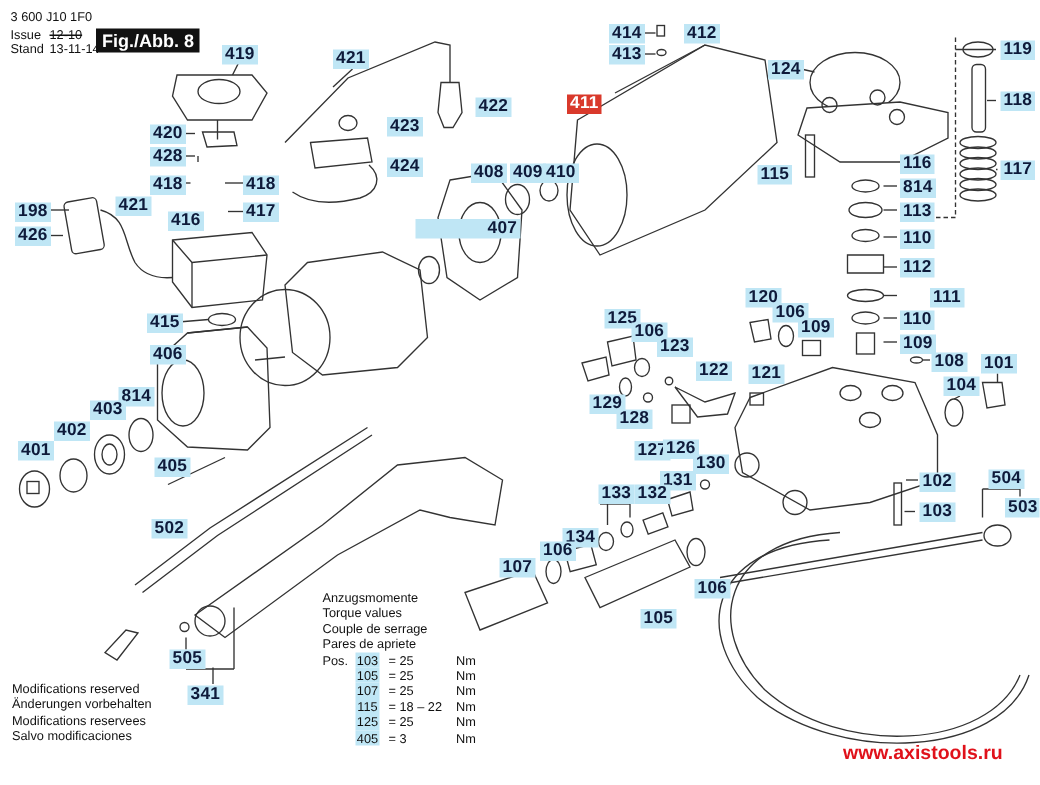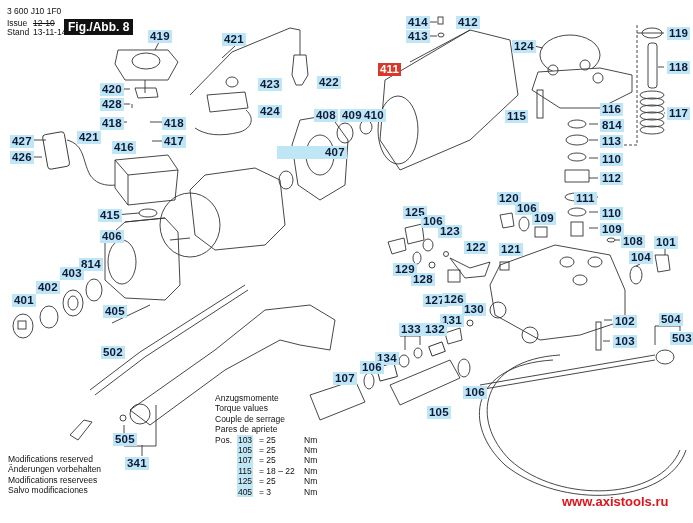--- a/index.html
+++ b/index.html
@@ -244,42 +244,42 @@
     <div class="lbl" style="left: 222px; top: 33px;">421</div>
     <div class="lbl" style="left: 406px; top: 16px;">414</div>
     <div class="lbl" style="left: 456px; top: 16px;">412</div>
     <div class="lbl" style="left: 406px; top: 30px;">413</div>
     <div class="lbl red" style="left: 378px; top: 63px;">411</div>
     <div class="lbl" style="left: 512px; top: 40px;">124</div>
     <div class="lbl" style="left: 667px; top: 27px;">119</div>
     <div class="lbl" style="left: 667px; top: 61px;">118</div>
     <div class="lbl" style="left: 667px; top: 107px;">117</div>
     <div class="lbl" style="left: 258px; top: 78px;">423</div>
-    <div class="lbl" style="left: 317px; top: 76px;">422</div>
+    <div class="lbl" style="left: 317px; top: 65px;">422</div>
     <div class="lbl" style="left: 258px; top: 105px;">424</div>
     <div class="lbl" style="left: 100px; top: 83px;">420</div>
     <div class="lbl" style="left: 100px; top: 98px;">428</div>
     <div class="lbl" style="left: 100px; top: 117px;">418</div>
     <div class="lbl" style="left: 162px; top: 117px;">418</div>
     <div class="lbl" style="left: 162px; top: 135px;">417</div>
-    <div class="lbl" style="left: 10px; top: 135px;">427</div>
+    <div class="lbl" style="left: 10px; top: 135px;">198</div>
     <div class="lbl" style="left: 77px; top: 131px;">421</div>
     <div class="lbl" style="left: 112px; top: 141px;">416</div>
     <div class="lbl" style="left: 10px; top: 151px;">426</div>
     <div class="lbl" style="left: 314px; top: 109px;">408</div>
     <div class="lbl" style="left: 340px; top: 109px;">409</div>
     <div class="lbl" style="left: 362px; top: 109px;">410</div>
     <div class="lbl" style="left: 277px; top: 146px; padding-left: 48px;">407</div>
     <div class="lbl" style="left: 505px; top: 110px;">115</div>
     <div class="lbl" style="left: 600px; top: 103px;">116</div>
     <div class="lbl" style="left: 600px; top: 119px;">814</div>
     <div class="lbl" style="left: 600px; top: 135px;">113</div>
     <div class="lbl" style="left: 600px; top: 153px;">110</div>
     <div class="lbl" style="left: 600px; top: 172px;">112</div>
-    <div class="lbl" style="left: 574px; top: 192px;">111</div>
+    <div class="lbl" style="left: 620px; top: 192px;">111</div>
     <div class="lbl" style="left: 600px; top: 207px;">110</div>
     <div class="lbl" style="left: 600px; top: 223px;">109</div>
     <div class="lbl" style="left: 621px; top: 235px;">108</div>
     <div class="lbl" style="left: 654px; top: 236px;">101</div>
     <div class="lbl" style="left: 629px; top: 251px;">104</div>
     <div class="lbl" style="left: 497px; top: 192px;">120</div>
     <div class="lbl" style="left: 515px; top: 202px;">106</div>
     <div class="lbl" style="left: 532px; top: 212px;">109</div>
     <div class="lbl" style="left: 98px; top: 209px;">415</div>
     <div class="lbl" style="left: 100px; top: 230px;">406</div>

